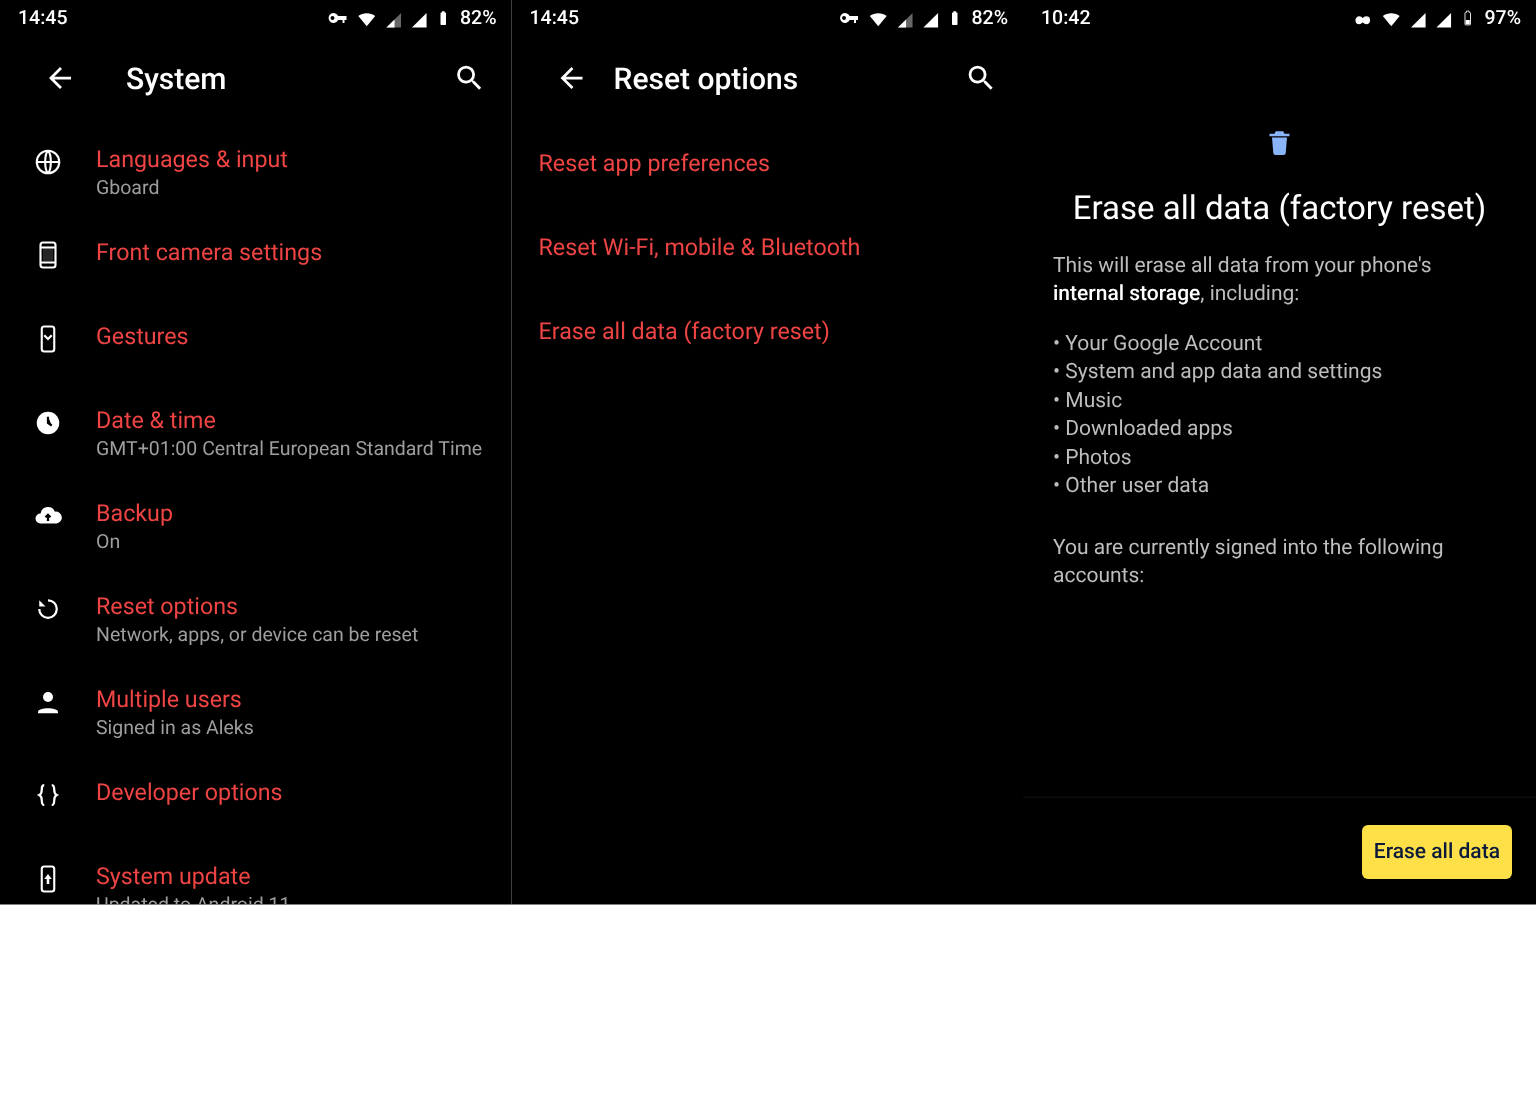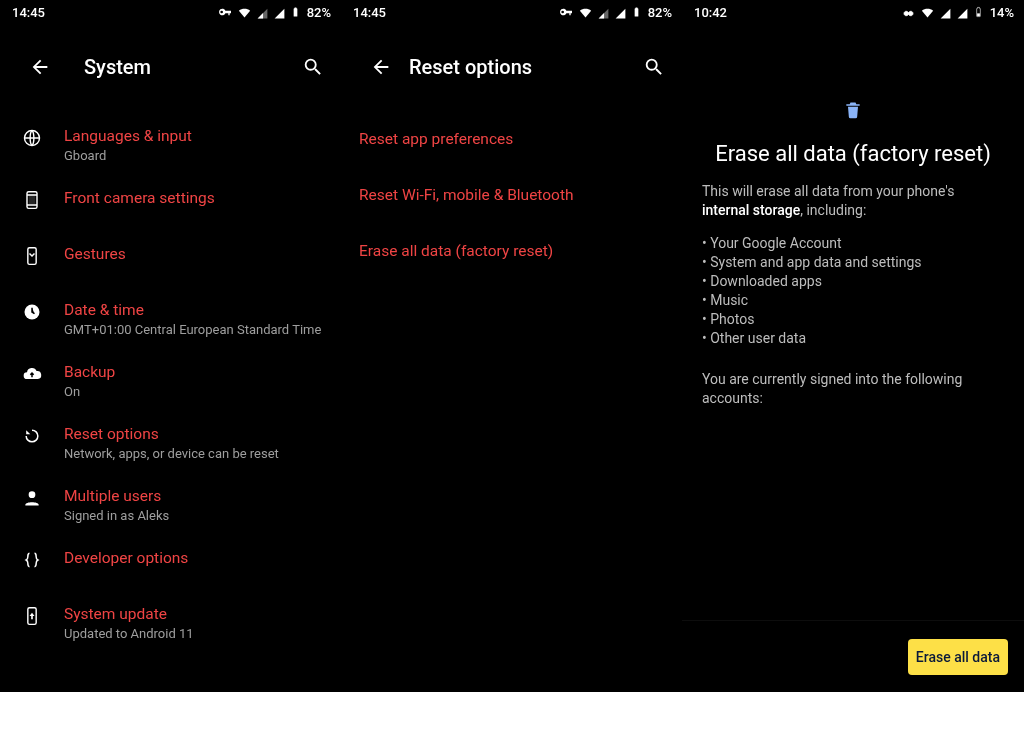--- a/index.html
+++ b/index.html
@@ -1,18 +1,18 @@
 <!DOCTYPE html>
 <html><head>
 <meta charset="utf-8">
 <style>
   * { margin:0; padding:0; box-sizing:border-box; }
   html, body { width:1024px; height:745px; background:#fff; font-family:Roboto,"Helvetica Neue",Arial,sans-serif; overflow:hidden; }
   .canvas { display:flex; flex-direction:row; width:1024px; height:745px; }
-  .phone { background:#000; color:#fff; position:relative; height:692px; display:flex; flex-direction:column;gap:15px; }
+  .phone { background:#000; color:#fff; position:relative; height:603px; display:flex; flex-direction:column; }
   .phone.p1 { width:341px; }
   .phone.p2 { width:341px; }
   .phone.p3 { width:342px; }
 
   
   .status { height:24px; display:flex; align-items:center; justify-content:space-between; padding:0 10px 0 12px; font-size:13px; font-weight:500; }
   .status .right { display:flex; align-items:flex-end; gap:4px; }
   .status .right svg { display:block; }
   .status .batt-txt { margin-left:2px; }
 
@@ -324,36 +324,36 @@
           </svg>
         <svg width="13" height="13" viewBox="0 0 24 24">
             <use href="#ic-signal"></use>
           </svg>
         <svg width="13" height="13" viewBox="0 0 24 24">
             <use href="#ic-signal"></use>
           </svg>
         <svg width="11" height="16" viewBox="0 0 24 24">
             <use href="#ic-batt-38"></use>
           </svg>
-        <span class="batt-txt">14%</span>
+        <span class="batt-txt">97%</span>
       </span>
     </div>
     <div class="erase-content">
       <div class="trash-wrap"><svg width="20" height="22" viewBox="0 0 24 24">
             <use href="#ic-trash"></use>
           </svg></div>
       <div class="erase-title">Erase all data (factory reset)</div>
       <div class="erase-desc">
         <span>This will erase all data from your phone's </span><b>internal storage</b><span>, including:</span>
       </div>
       <div class="bullets" id="bullets">
           <div>• Your Google Account</div>
           <div>• System and app data and settings</div>
+          <div>• Music</div>
           <div>• Downloaded apps</div>
-          <div>• Music</div>
           <div>• Photos</div>
           <div>• Other user data</div>
         </div>
       <div style="line-height:19px;">You are currently signed into the following accounts:</div>
     </div>
     <div class="footer">
       <div class="btn">Erase all data</div>
     </div>
   </div>
 

